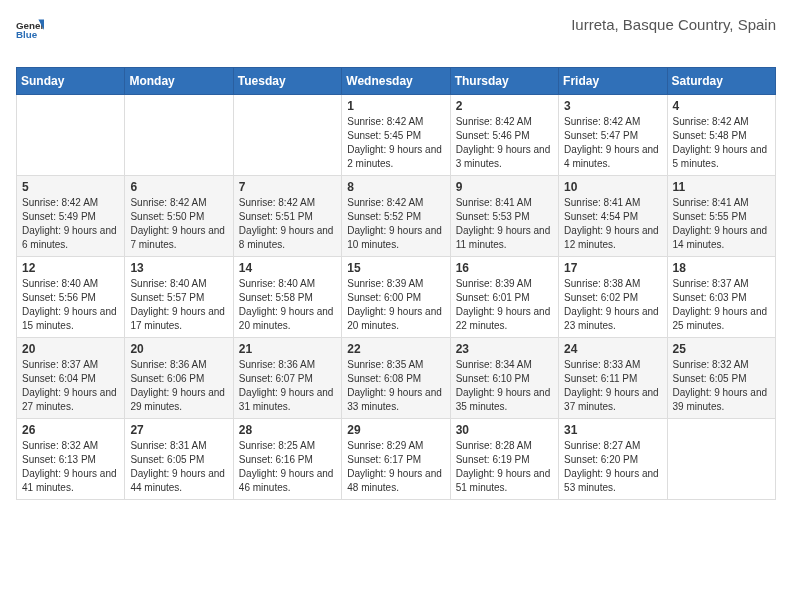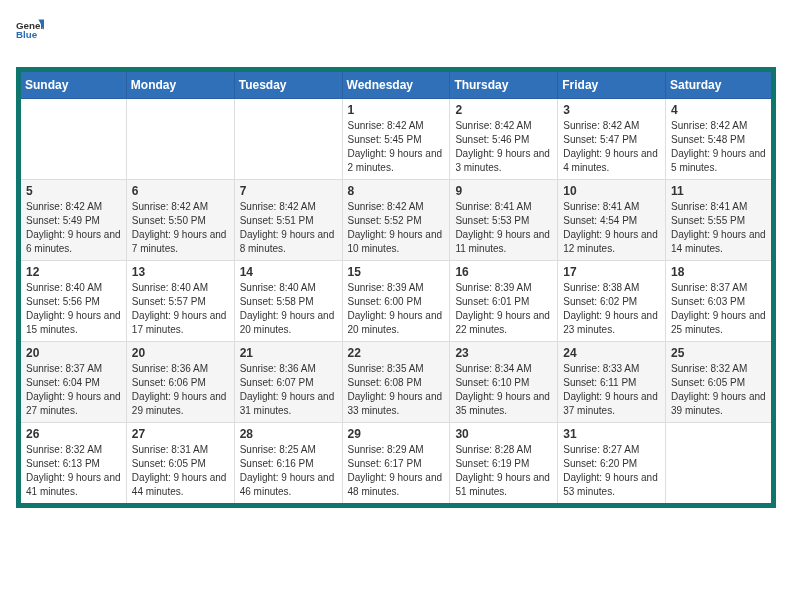--- a/index.html
+++ b/index.html
@@ -34,21 +34,21 @@
       color: #333;
       line-height: 1.1;
     }
     .title-block .subtitle {
       font-size: 15px;
       color: #555;
     }
     .calendar {
       width: 100%;
       border-collapse: collapse;
-      border: 5px solid #0f766e;
+      border: 1px solid #0f766e;
       margin-top: 23px;
     }
     .calendar th {
       background-color: #3070b8;
       color: #fff;
       font-size: 12px;
       font-weight: bold;
       padding: 6px 4px;
       text-align: left;
       border: 1px solid #2a5fa0;
@@ -90,20 +90,21 @@
 
 <div class="header">
   <div class="logo">
     <svg class="logo-icon" viewBox="0 0 40 40" xmlns="http://www.w3.org/2000/svg">
       <text x="0" y="18" font-size="14" font-weight="bold" fill="#333">General</text>
       <text x="0" y="32" font-size="14" font-weight="bold" fill="#2a6db5">Blue</text>
       <polygon points="32,5 40,5 40,20" fill="#2a6db5"></polygon>
     </svg>
   </div>
   <div class="title-block">
+    <div class="subtitle">Iurreta, Basque Country, Spain</div>
   </div>
 </div>
 
 <table class="calendar">
   <thead>
     <tr>
       <th>Sunday</th>
       <th>Monday</th>
       <th>Tuesday</th>
       <th>Wednesday</th>

